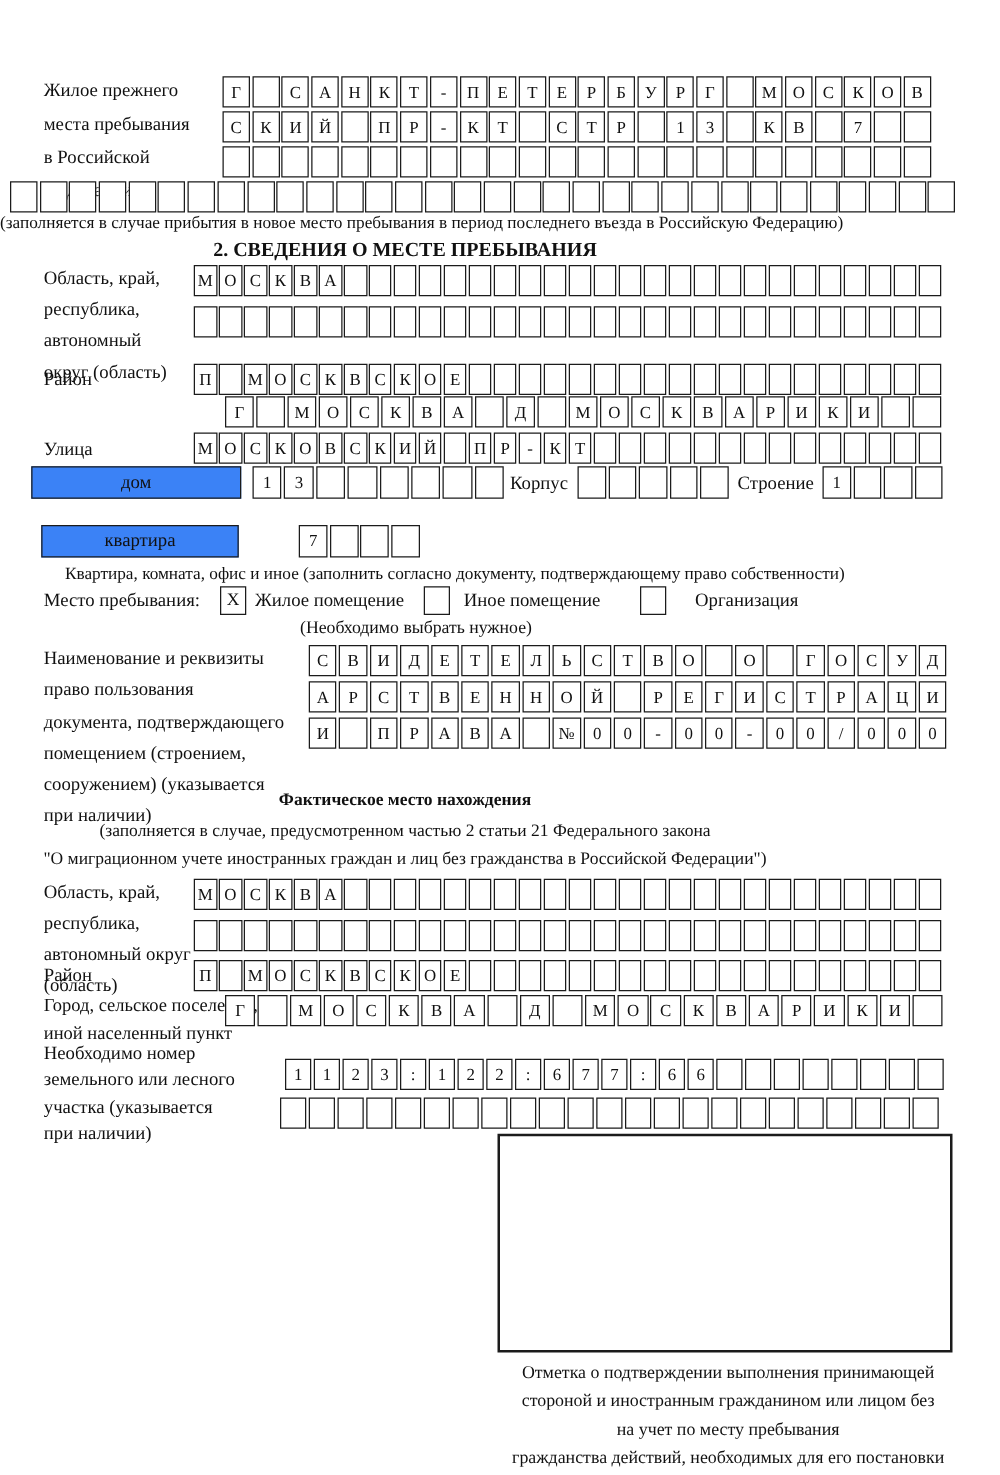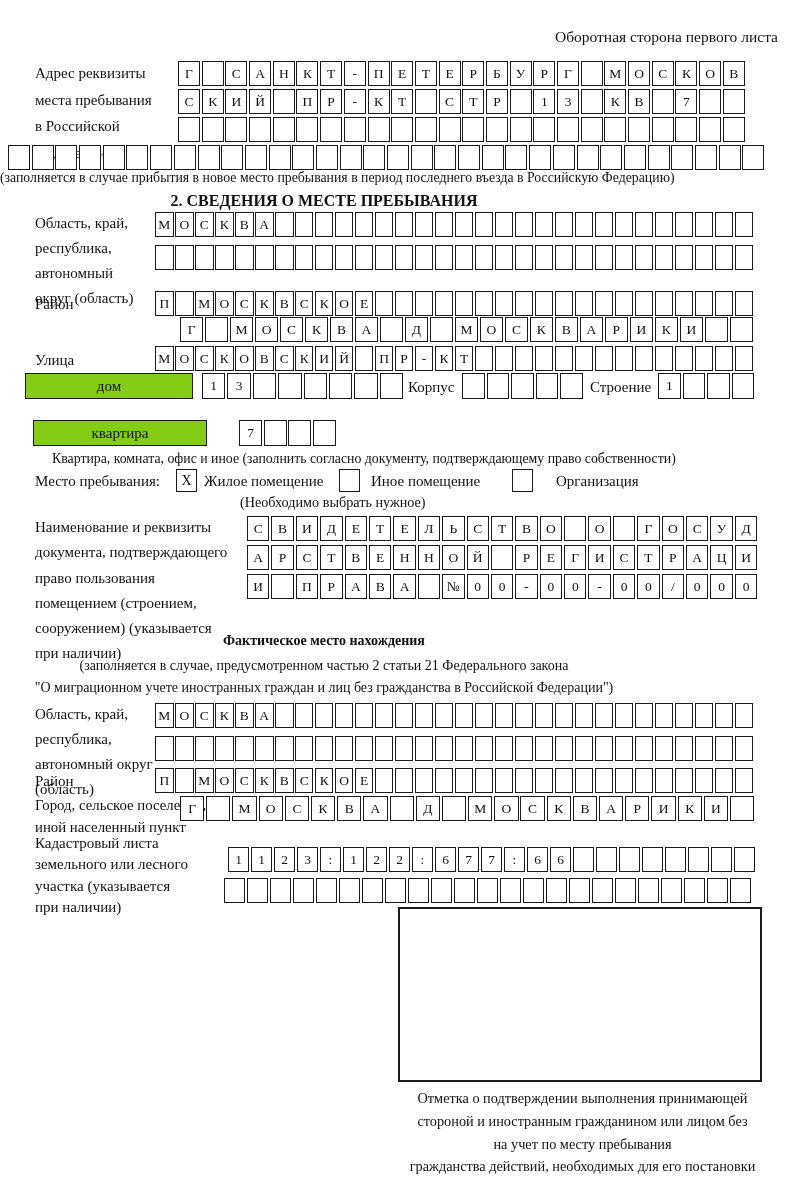--- a/index.html
+++ b/index.html
@@ -9,35 +9,34 @@
   .lbl{font-size:15px;line-height:25px;white-space:nowrap;}
   .lines div{white-space:nowrap;}
   .note{font-size:13.8px;white-space:nowrap;}
   .center{left:0;width:648px;text-align:center;}
   .bold{font-weight:bold;}
   .cellrow{display:flex;gap:var(--g,1.7px);}
   .cell{box-sizing:border-box;flex:0 0 auto;width:var(--cw,22px);height:var(--ch,25px);
         border:1.6px solid #1b1b1b;display:flex;align-items:center;justify-content:center;
         font-size:13.5px;background:#fff;}
   .bigbox{box-sizing:border-box;border:1.6px solid #1b1b1b;display:flex;align-items:center;
-        justify-content:center;font-size:15px;background:#84cc16;}
+        justify-content:center;font-size:15px;background:#3b82f6;}
   .cb{box-sizing:border-box;width:21px;height:23px;border:1.6px solid #1b1b1b;display:flex;
         align-items:center;justify-content:center;font-size:14px;background:#fff;}
   .stamp{box-sizing:border-box;border:2px solid #1b1b1b;background:#fff;}
   .cap{font-size:14.3px;line-height:22.8px;text-align:center;}
 </style>
 </head>
 <body>
 
 <div id="page">
 
-  <div class="abs lbl" style="top:24px;right:22px;font-size:15.5px;">Оборотная сторона первого листа</div>
 
   <div class="abs lbl lines" style="left:35px;top:60px;line-height:26.5px;">
-      <div>Адрес реквизиты</div>
+      <div>Жилое прежнего</div>
       <div>места пребывания</div>
       <div>в Российской</div>
       <div>Федерации</div>
     </div>
   <div class="abs cellrow" style="left:178px;top:61px;--cw:22px;">
       <span class="cell">Г</span>
       <span class="cell"></span>
       <span class="cell">С</span>
       <span class="cell">А</span>
       <span class="cell">Н</span>
@@ -337,42 +336,42 @@
     </div>
   <div class="abs lbl" style="left:590px;top:375px;">Строение</div>
   <div class="abs cellrow" style="left:658px;top:373px;--cw:22.6px;--g:2px;--ch:26px;">
       <span class="cell">1</span>
       <span class="cell"></span>
       <span class="cell"></span>
       <span class="cell"></span>
     </div>
 
 
-  <div class="abs bigbox" style="left:33px;top:420px;width:174px;height:26px;">квартира</div>
+  <div class="abs bigbox" style="left:33px;top:420px;width:158px;height:26px;">квартира</div>
   <div class="abs cellrow" style="left:239px;top:420px;--cw:23px;--ch:26px;">
       <span class="cell">7</span>
       <span class="cell"></span>
       <span class="cell"></span>
       <span class="cell"></span>
     </div>
   <div class="abs note" style="left:52px;top:451px;">Квартира, комната, офис и иное (заполнить согласно документу, подтверждающему право собственности)</div>
 
   <div class="abs lbl" style="left:35px;top:469px;">Место пребывания:</div>
   <div class="abs cb" style="left:176px;top:469px;">X</div>
   <div class="abs lbl" style="left:204px;top:469px;">Жилое помещение</div>
   <div class="abs cb" style="left:339px;top:469px;"></div>
   <div class="abs lbl" style="left:371px;top:469px;">Иное помещение</div>
   <div class="abs cb" style="left:512px;top:469px;"></div>
   <div class="abs lbl" style="left:556px;top:469px;">Организация</div>
   <div class="abs note" style="left:240px;top:494px;font-size:14.2px;">(Необходимо выбрать нужное)</div>
 
   <div class="abs lbl lines" style="left:35px;top:515px;line-height:25.3px;">
       <div>Наименование и реквизиты</div>
+      <div>право пользования</div>
       <div>документа, подтверждающего</div>
-      <div>право пользования</div>
       <div>помещением (строением,</div>
       <div>сооружением) (указывается</div>
       <div>при наличии)</div>
     </div>
   <div class="abs cellrow" style="left:247px;top:516px;--cw:22.4px;--g:2px;">
       <span class="cell">С</span>
       <span class="cell">В</span>
       <span class="cell">И</span>
       <span class="cell">Д</span>
       <span class="cell">Е</span>
@@ -572,21 +571,21 @@
       <span class="cell">В</span>
       <span class="cell">А</span>
       <span class="cell">Р</span>
       <span class="cell">И</span>
       <span class="cell">К</span>
       <span class="cell">И</span>
       <span class="cell"></span>
     </div>
 
   <div class="abs lbl lines" style="left:35px;top:833px;line-height:21.3px;">
-      <div>Кадастровый листа</div>
+      <div>Необходимо номер</div>
       <div>земельного или лесного</div>
       <div>участка (указывается</div>
       <div>при наличии)</div>
     </div>
   <div class="abs cellrow" style="left:228px;top:847px;--cw:21px;--g:2px;">
       <span class="cell">1</span>
       <span class="cell">1</span>
       <span class="cell">2</span>
       <span class="cell">3</span>
       <span class="cell">:</span>

